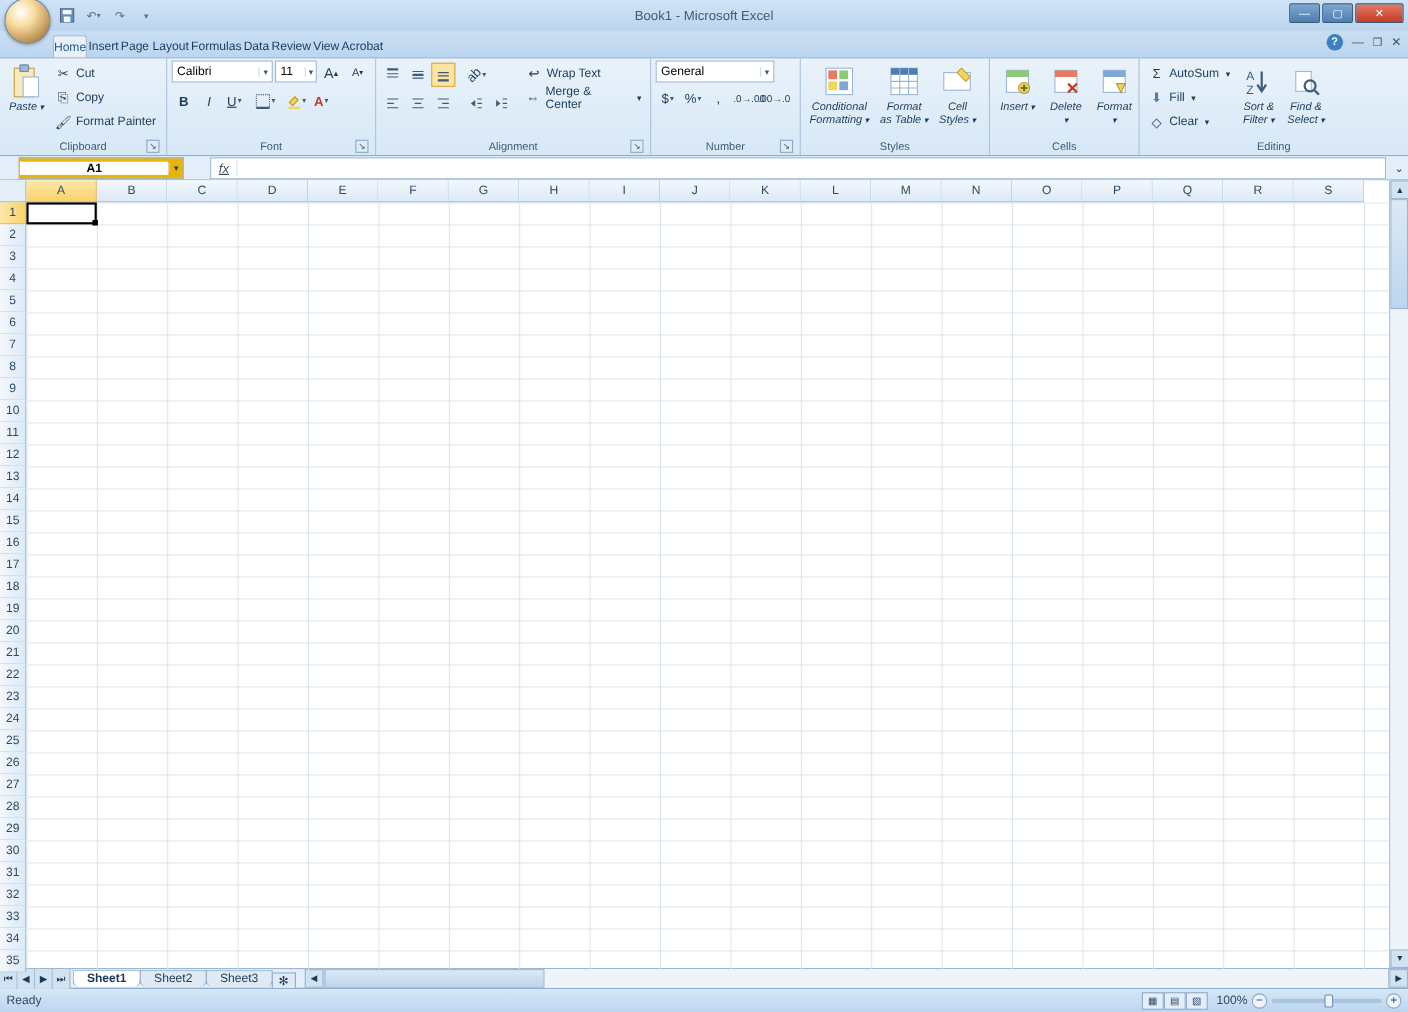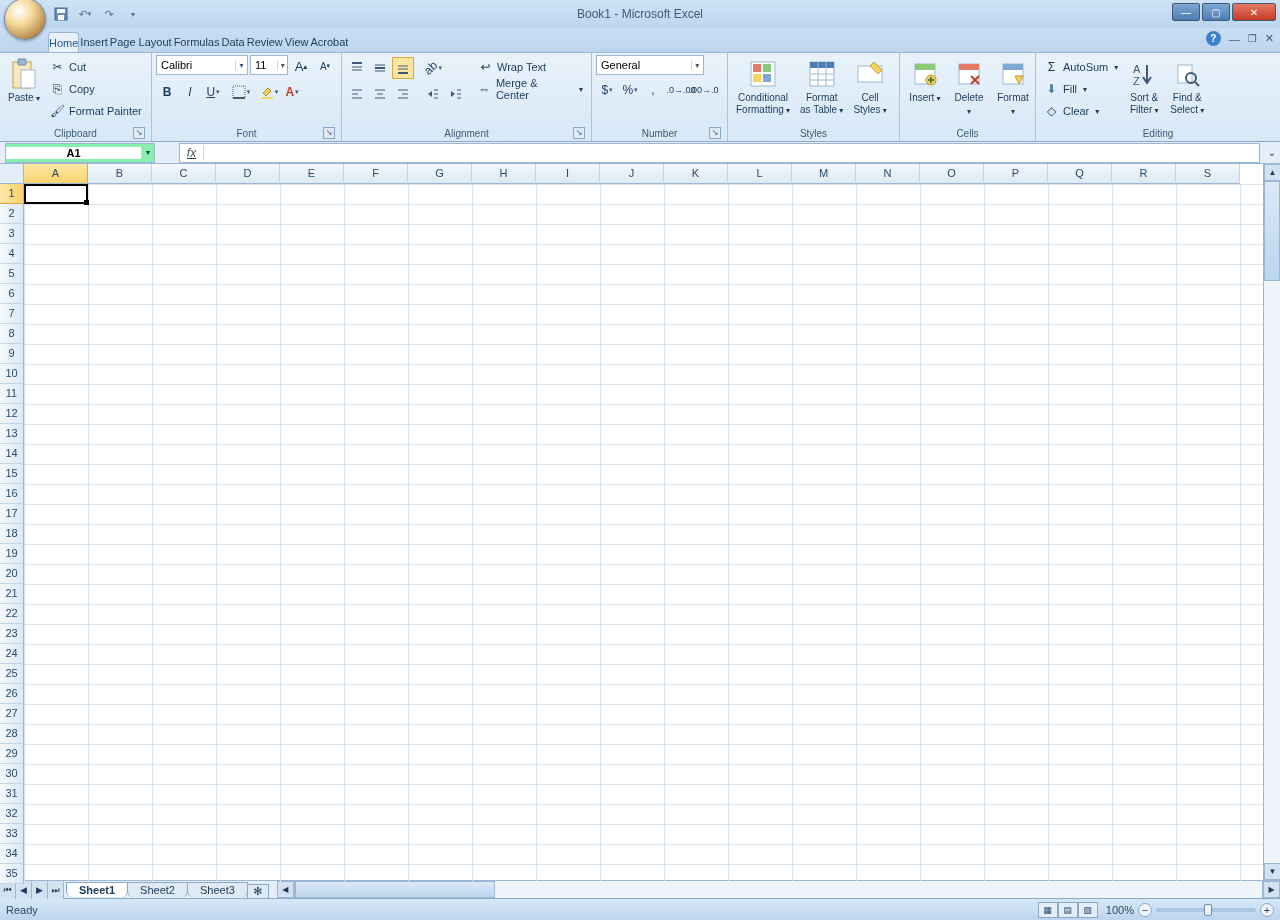--- a/index.html
+++ b/index.html
@@ -25,39 +25,39 @@
 
 
 .ribbon { height:90px; background:linear-gradient(#e9f2fa,#d7e8f7); border-top:1px solid #9bb7d4; border-bottom:1px solid #8aa9c7; display:flex; }
 .group { border-right:1px solid #a9c3dd; display:flex; flex-direction:column; padding:2px 4px 0; position:relative; }
 .group-body{ flex:1; display:flex; align-items:flex-start; gap:2px; }
 .group-label{ text-align:center; font-size:10px; color:#3e5b77; padding:1px 0 2px; position:relative; }
 .group-label .launcher{ position:absolute; right:2px; bottom:2px; width:12px; height:12px; border:1px solid #8aa9c7; font-size:8px; line-height:9px; text-align:center; color:#3e5b77; background:#dfeaf4; }
 
 .bigbtn { display:flex; flex-direction:column; align-items:center; justify-content:flex-start; padding:3px 4px 0; min-width:40px; }
 .bigbtn .glyph { width:32px; height:32px; display:flex; align-items:center; justify-content:center; font-size:22px; }
-.bigbtn .lbl { font-size:10px; text-align:center; line-height:12px; margin-top:2px; }
+.bigbtn .lbl { font-size:10px; text-align:center; line-height:12px; margin-top:2px;font-style:italic; }
 .bigbtn .drop::after{ content:" ▾"; font-size:8px; }
 
 .col { display:flex; flex-direction:column; gap:2px; padding-top:2px; }
 .smallbtn { display:flex; align-items:center; gap:4px; padding:1px 4px; height:20px; font-size:11px; }
 .smallbtn .ic{ width:15px; height:15px; display:flex; align-items:center; justify-content:center; font-size:12px; }
 
 .combo { display:flex; align-items:center; border:1px solid #9bb7d4; background:#fff; height:20px; }
 .combo input{ border:none; outline:none; font-size:11px; padding:0 4px; width:100%; background:transparent; }
 .combo .arrow{ width:14px; text-align:center; font-size:8px; color:#3e5b77; border-left:1px solid #c9dbeb;}
 
 .btnrow{ display:flex; gap:1px; }
 .toolbtn{ width:22px; height:22px; border:1px solid transparent; display:flex; align-items:center; justify-content:center; font-size:12px; }
 .toolbtn.sel{ background:#fbe5a1; border:1px solid #d9a93e; }
 .split::after{ content:"▾"; font-size:7px; margin-left:1px; color:#3e5b77;}
 
 
 .fbar{ height:22px; background:#e4eef8; border-bottom:1px solid #9bb7d4; display:flex; align-items:center; }
-.namebox{ width:150px; height:20px; border:1px solid #9bb7d4; background:#86efac; margin-left:5px; display:flex; align-items:center; }
+.namebox{ width:150px; height:20px; border:1px solid #9bb7d4; background:#eab308; margin-left:17px; display:flex; align-items:center; }
 .namebox input{ border:none; outline:none; width:100%; padding:0 6px; font-size:11px; font-weight:bold; text-align:center; }
 .namebox .arrow{ width:14px; font-size:8px; text-align:center; border-left:1px solid #c9dbeb; }
 .fx-area{ flex:1; display:flex; align-items:center; border:1px solid #9bb7d4; background:#fff; margin:0 4px; height:20px;text-decoration:underline; }
 .fx-btn{ width:24px; text-align:center; font-style:italic; font-size:12px; border-right:1px solid #c9dbeb; color:#555; }
 .fx-input{ flex:1; border:none; outline:none; padding:0 4px; font-size:11px; }
 .fbar .expand{ width:16px; text-align:center; font-size:10px; }
 
 
 .grid-wrap{ position:relative; height:716px; background:#fff; display:flex; }
 .corner{ width:24px; height:20px; background:#e4eef8; border-right:1px solid #9bb7d4; border-bottom:1px solid #9bb7d4; }

